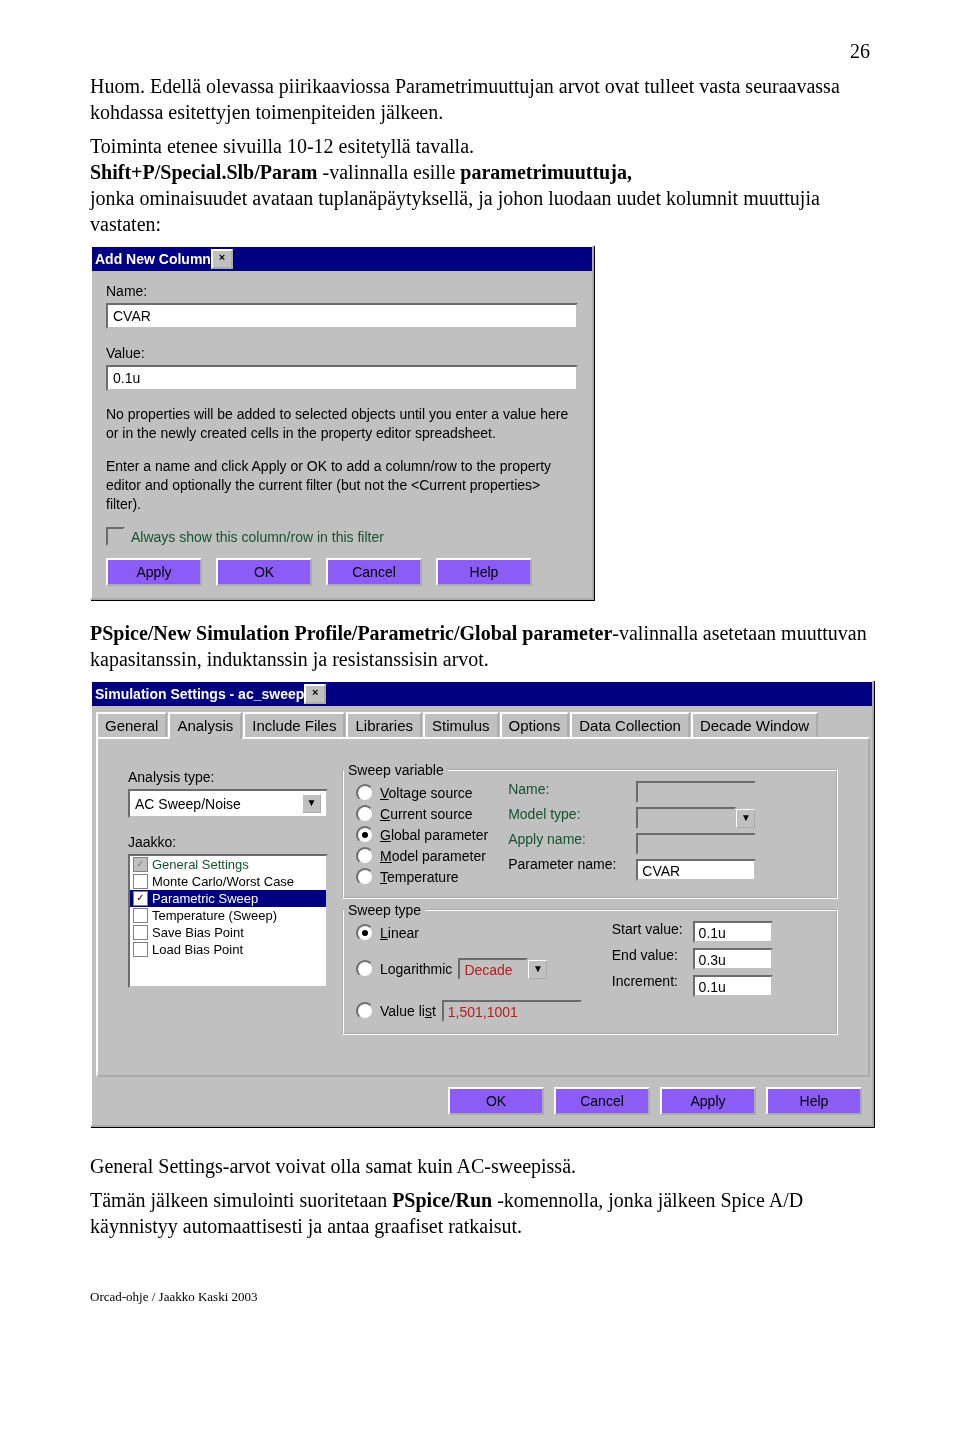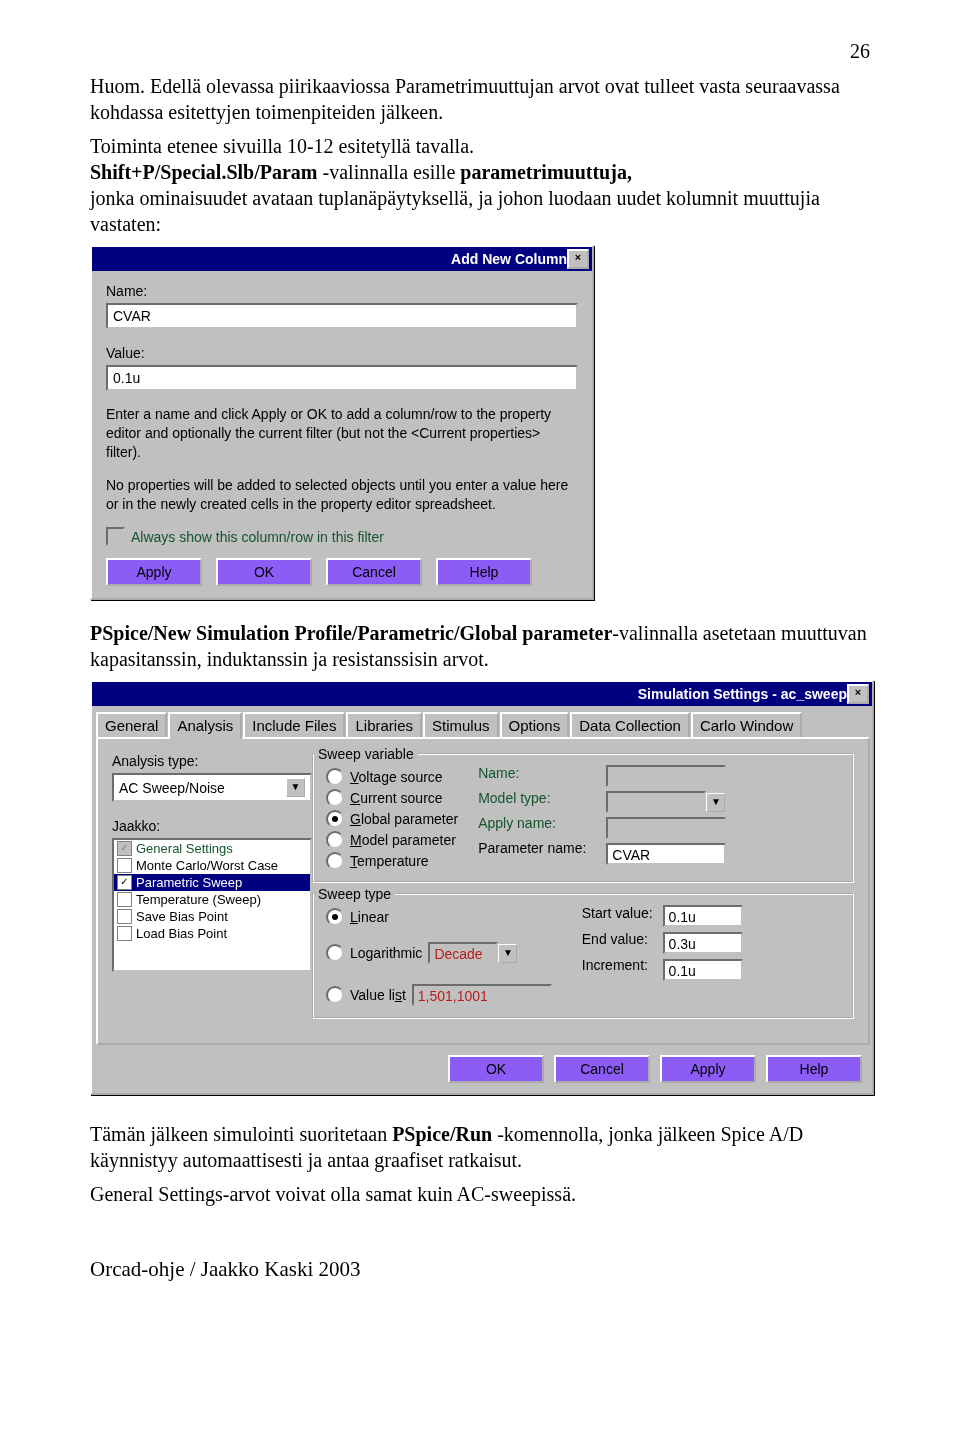--- a/index.html
+++ b/index.html
@@ -2,37 +2,37 @@
 <html><head>
 <meta charset="utf-8">
 <style>
 body{margin:0;background:#fff;font-family:"Times New Roman",serif;font-size:20px;width:960px;color:#000}
 .page{padding:40px 90px 20px 90px}
 .pgnum{text-align:right;font-size:20px;margin-bottom:10px}
 .para{line-height:1.3;margin-bottom:8px}
 .b{font-weight:bold}
 .winfont{font-family:Tahoma,Arial,sans-serif;font-size:14px}
 .dlg{background:#c0c0c0;border:2px outset #fff;box-shadow:1px 1px 0 #000;margin:4px 0 20px 0}
-.tb{background:#000080;color:#fff;display:flex;justify-content:flex-end;align-items:center;padding:2px 3px;font-weight:bold;font-size:14px}
+.tb{background:#000080;color:#fff;display:flex;justify-content:flex-start;align-items:center;padding:2px 3px;font-weight:bold;font-size:14px}
 .xbtn{background:#c0c0c0;border:2px outset #fff;width:18px;height:16px;text-align:center;color:#000;font-weight:bold;font-size:11px;line-height:12px}
 .dlgbody{padding:12px 14px}
 .lbl{font-size:14px;margin-bottom:4px;display:block}
 .inp{width:100%;background:#fff;border:2px inset #c0c0c0;padding:3px 5px;font-size:14px;font-family:Arial;box-sizing:border-box}
 .desc{font-size:14px;line-height:1.35;margin:14px 0;color:#000}
 .cbrow{display:flex;align-items:center;gap:6px;margin:6px 0}
 .cb{width:15px;height:15px;border:2px inset #c0c0c0;background:#c0c0c0}
 .gray{color:#14532d}
 .btnrow{display:flex;gap:14px;margin-top:12px}
 .btn{background:#8b5cf6;border:2px outset #fff;padding:4px 0;width:92px;text-align:center;font-size:14px}
  
 .dlg2{background:#c0c0c0;border:2px outset #fff;box-shadow:1px 1px 0 #000;margin:8px 0 26px 0;width:100%}
 .tabs{display:flex;padding:6px 4px 0 4px;font-size:15px}
 .tab{border:2px outset #fff;background:#c0c0c0;padding:3px 7px;margin-right:1px;position:relative;border-bottom:none}
 .tab.active{background:#c0c0c0;z-index:2;margin-bottom:-2px;padding-bottom:5px}
-.tabpanel{border:2px outset #fff;margin:0 2px 4px 4px;padding:14px;display:flex;}
+.tabpanel{border:2px outset #fff;margin:0 2px 4px 4px;padding:30px;display:flex;gap:14px}
 .leftcol{width:200px;display:flex;flex-direction:column;gap:4px}
 .combo{background:#fff;border:2px inset #c0c0c0;padding:3px 5px;display:flex;justify-content:space-between;align-items:center;font-size:14px}
 .darrow{width:17px;height:17px;background:#c0c0c0;border:1px outset #fff;text-align:center;font-size:10px;line-height:16px}
 .listbox{background:#fff;border:2px inset #c0c0c0;height:130px;font-size:13px}
 .li{display:flex;align-items:center;gap:4px;padding:1px 3px}
 .li.sel{background:#000080;color:#fff}
 .lichk{width:13px;height:13px;border:1px solid #808080;background:#fff;font-size:10px;line-height:11px;text-align:center;color:#000}
 .lichk.dis{background:#c0c0c0;color:#808080}
 .gb{border:2px groove #fff;padding:10px 12px 8px 12px;position:relative;margin-bottom:10px}
 .gbt{position:absolute;top:-9px;left:0;background:#c0c0c0;padding:0 4px;font-size:14px}
@@ -40,21 +40,21 @@
 .radio .dot{width:6px;height:6px;border-radius:50%;background:#000}
 .rrow{display:flex;align-items:center;gap:6px;margin:3px 0;font-size:14px}
 .svgrid{display:flex;gap:20px}
 .svlabels{display:flex;flex-direction:column;gap:9px;font-size:14px}
 .svinp{display:flex;flex-direction:column;gap:4px}
 .sinp{background:#fff;border:2px inset #c0c0c0;padding:2px 4px;font-size:14px;width:120px;height:22px;box-sizing:border-box}
 .sinp.dis{background:#c0c0c0;color:#b91c1c}
 .combo2{display:flex;align-items:center}
 .combo2 .sinp{width:70px}
 .btmrow{display:flex;justify-content:flex-end;gap:10px;padding:6px 10px 10px 0}
-.footer{font-size:21px;margin-top:50px}
+.footer{font-size:13px;margin-top:50px}
 .u{text-decoration:underline}
 </style>
 </head>
 <body>
 
 <div class="page">
   <div class="pgnum">26</div>
 
   <div class="para">Huom. Edellä olevassa piirikaaviossa Parametrimuuttujan arvot ovat tulleet vasta seuraavassa kohdassa esitettyjen toimenpiteiden jälkeen.</div>
 
@@ -68,22 +68,22 @@
     <div class="tb">
       <span>Add New Column</span>
       <div class="xbtn">×</div>
     </div>
     <div class="dlgbody">
       <span class="lbl">Name:</span>
       <div class="inp">CVAR</div>
       <br>
       <span class="lbl">Value:</span>
       <div class="inp">0.1u</div>
+      <div class="desc">No properties will be added to selected objects until you enter a value here or in the newly created cells in the property editor spreadsheet.</div>
       <div class="desc">Enter a name and click Apply or OK to add a column/row to the property editor and optionally the current filter (but not the &lt;Current properties&gt; filter).</div>
-      <div class="desc">No properties will be added to selected objects until you enter a value here or in the newly created cells in the property editor spreadsheet.</div>
       <div class="cbrow">
         <div class="cb"></div>
         <span class="gray">Always show this column/row in this filter</span>
       </div>
       <div class="btnrow">
         <div class="btn">Apply</div>
         <div class="btn">OK</div>
         <div class="btn">Cancel</div>
         <div class="btn">Help</div>
       </div>
@@ -100,21 +100,21 @@
       <div class="xbtn">×</div>
     </div>
     <div class="tabs">
       <div class="tab">General</div>
       <div class="tab active">Analysis</div>
       <div class="tab">Include Files</div>
       <div class="tab">Libraries</div>
       <div class="tab">Stimulus</div>
       <div class="tab">Options</div>
       <div class="tab">Data Collection</div>
-      <div class="tab">Carlo Window</div>
+      <div class="tab">Decade Window</div>
     </div>
     <div class="tabpanel">
       <div class="leftcol">
         <span>Analysis type:</span>
         <div class="combo">
           <span>AC Sweep/Noise</span>
           <div class="darrow">▼</div>
         </div>
         <div style="height:8px"></div>
         <span>Jaakko:</span>
@@ -233,19 +233,19 @@
       </div>
     </div>
     <div class="btmrow">
       <div class="btn">OK</div>
       <div class="btn">Cancel</div>
       <div class="btn">Apply</div>
       <div class="btn">Help</div>
     </div>
   </div>
 
+  <div class="para">General Settings-arvot voivat olla samat kuin AC-sweepissä.</div>
   <div class="para">
     <span>Tämän jälkeen simulointi suoritetaan </span><span class="b">PSpice/Run</span><span> -komennolla, jonka jälkeen Spice A/D käynnistyy automaattisesti ja antaa graafiset ratkaisut.</span>
   </div>
-  <div class="para">General Settings-arvot voivat olla samat kuin AC-sweepissä.</div>
 
   <div class="footer">Orcad-ohje / Jaakko Kaski 2003</div>
 </div>
 
 </body></html>

